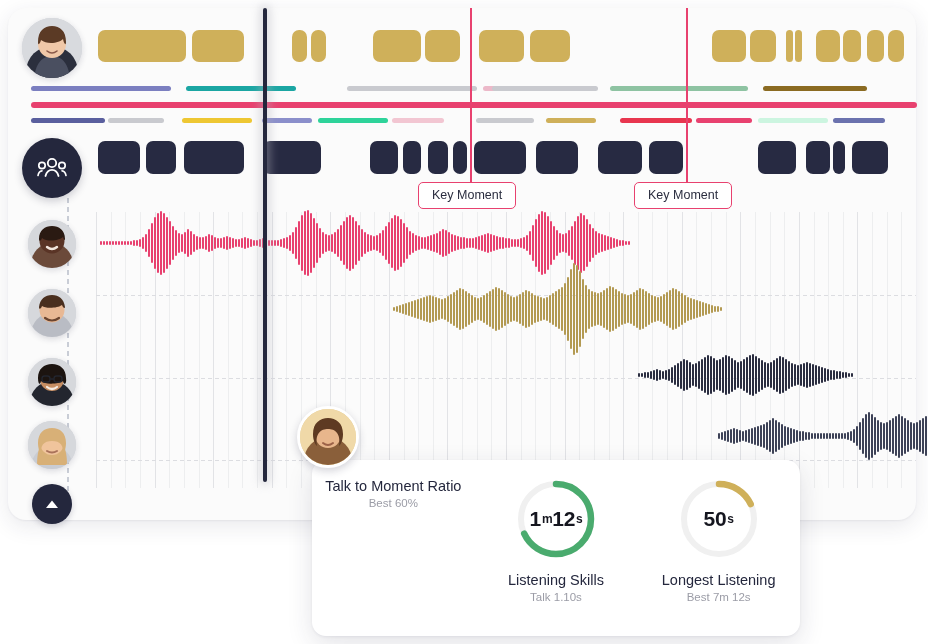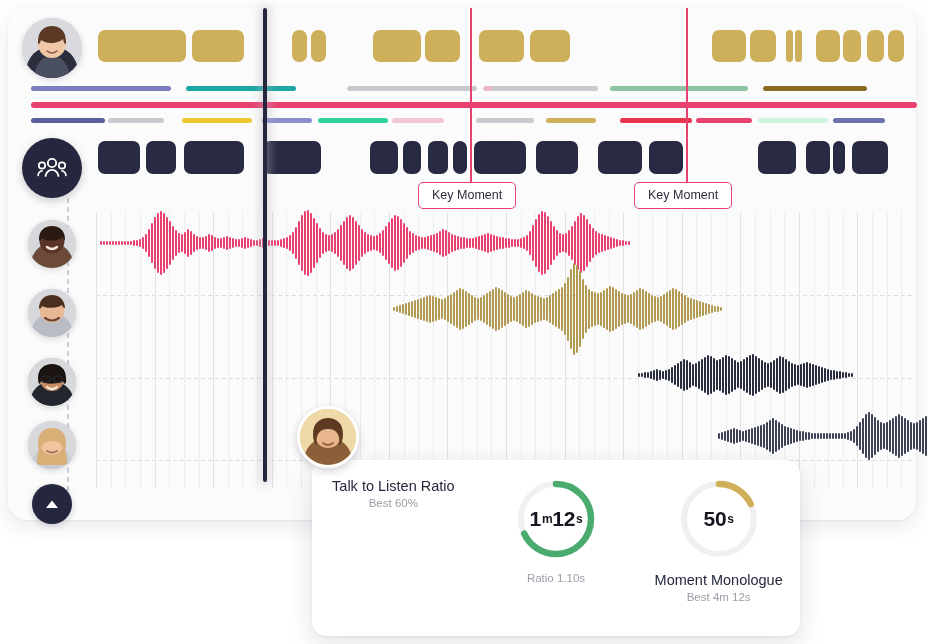--- a/index.html
+++ b/index.html
@@ -748,43 +748,44 @@
 
     <div class="collapse" style="left:14px;top:476px;width:40px;height:40px;">
       <svg width="16" height="12" viewBox="0 0 16 12">
         <path d="M8 2.5L14 10H2z" fill="#ffffff"></path>
       </svg>
     </div>
   </div>
 
   <div class="metrics" id="metrics-card">
       <div class="metric">
-        <div class="m-title">Talk to Listen Ratio</div>
+        <div class="m-title">Talk to Moment Ratio</div>
         <div class="m-sub">Best 60%</div>
       </div>
       <div class="metric">
         <div class="donut">
           <svg width="82" height="82" viewBox="0 0 82 82">
             <circle cx="41" cy="41" r="35" fill="none" stroke="#f0f0f0" stroke-width="6"></circle>
             <circle cx="41" cy="41" r="35" fill="none" stroke="#4aab6e" stroke-width="6.5" stroke-linecap="round" stroke-dasharray="149.54 70.37"></circle>
           </svg>
           <div class="val">1<span class="u">m</span>12<span class="u">s</span></div>
         </div>
-        <div class="m-sub">Ratio 1.10s</div>
+        <div class="m-title">Listening Skills</div>
+        <div class="m-sub">Talk 1.10s</div>
       </div>
       <div class="metric">
         <div class="donut">
           <svg width="82" height="82" viewBox="0 0 82 82">
             <circle cx="41" cy="41" r="35" fill="none" stroke="#f0f0f0" stroke-width="6"></circle>
             <circle cx="41" cy="41" r="35" fill="none" stroke="#cfb05a" stroke-width="6.5" stroke-linecap="round" stroke-dasharray="39.58 180.33"></circle>
           </svg>
           <div class="val">50<span class="u">s</span></div>
         </div>
-        <div class="m-title">Moment Monologue</div>
-        <div class="m-sub">Best 4m 12s</div>
+        <div class="m-title">Longest Listening</div>
+        <div class="m-sub">Best 7m 12s</div>
       </div>
     </div>
 
   <div class="card-avatar">
     <svg viewBox="0 0 56 56" aria-hidden="true">
       <rect width="56" height="56" fill="#f0d9a8"></rect>
       <circle cx="28" cy="52" r="24" fill="#8a5f3a"></circle>
       <circle cx="28" cy="26" r="13" fill="#e8b68c"></circle>
       <path d="M13 25c0-11 7-16 15-16s15 5 15 16c0 6-2 10-4 12 2-13-4-17-11-17s-13 4-11 17c-2-2-4-6-4-12z" fill="#5e3a22"></path>
       <path d="M23 34q5 4 10 0" stroke="#9c6248" stroke-width="2" fill="none" stroke-linecap="round"></path>

